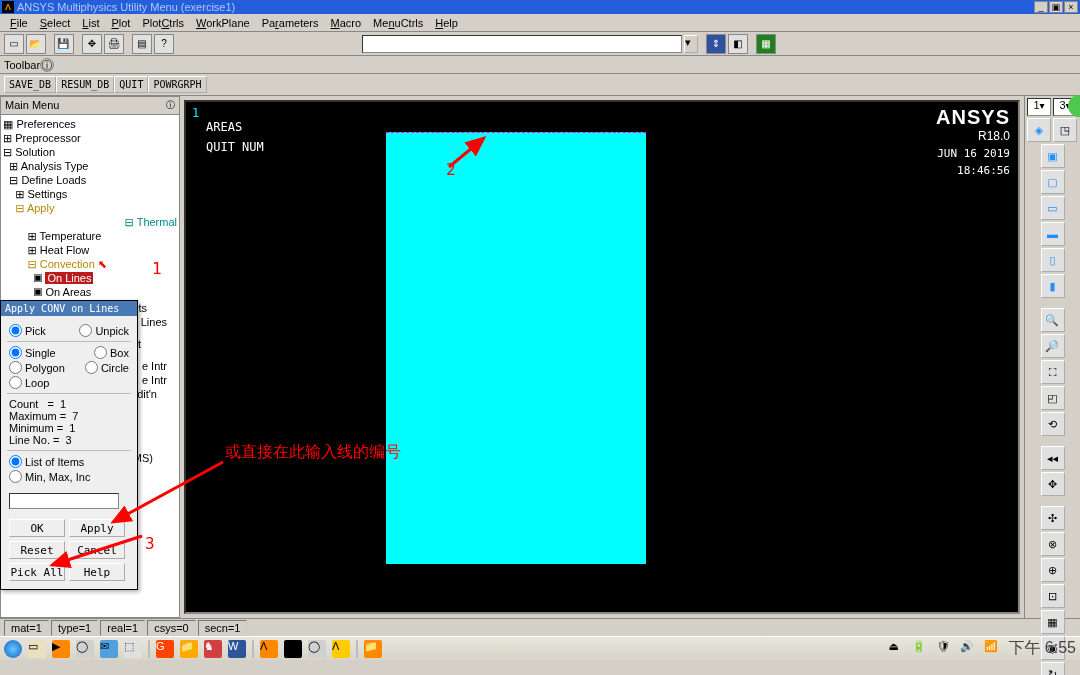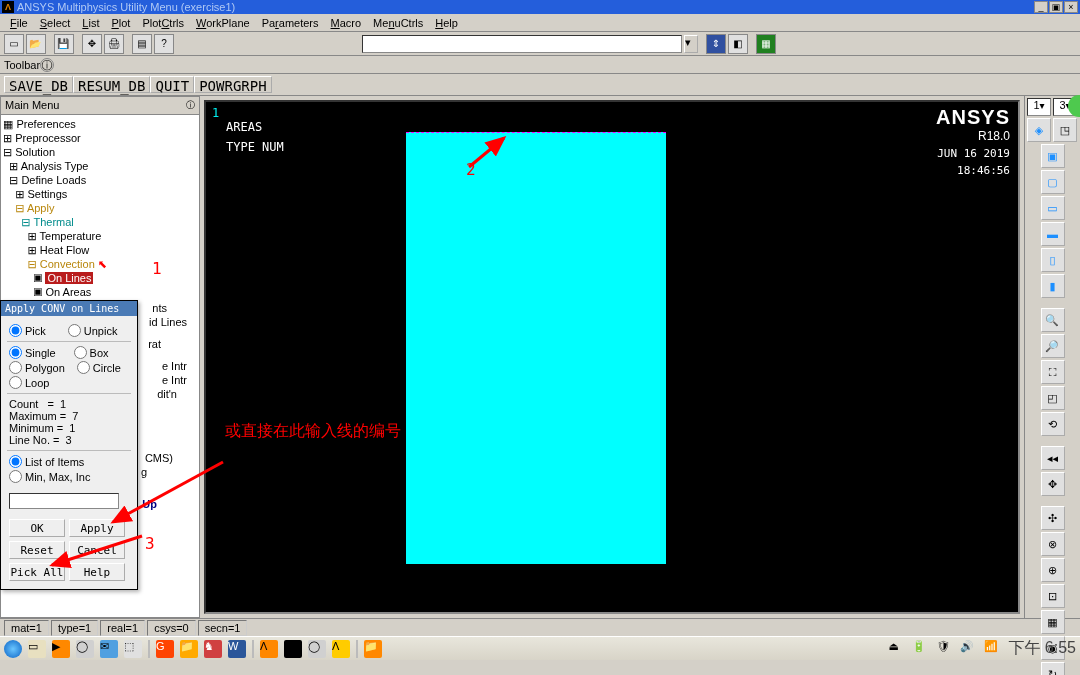--- a/index.html
+++ b/index.html
@@ -17,30 +17,30 @@
 .iconbar { background: #d4d0c8; height: 24px; display: flex; align-items: center; padding: 2px 4px; border-bottom: 1px solid #888; gap: 2px;}
 .iconbtn { width: 20px; height: 20px; border: 1px solid #888; background: #e0e0e0; display:flex; align-items:center; justify-content:center; font-size:10px;}
 .iconsep { width: 4px; }
 .combo { flex: 0 0 320px; height: 18px; background: #fff; border: 1px inset #888; margin-left: 4px;}
 .combo2 { width: 14px; height: 18px; background: #d4d0c8; border: 1px outset #fff; }
 
 .toolbar-row { background: #d4d0c8; height: 18px; border-bottom: 1px solid #888; padding: 2px 4px; display:flex; align-items:center; justify-content:flex-start;}
 .toolbar-row .info { width:14px; height:14px; border:1px solid #888; border-radius:50%; text-align:center; line-height:12px;}
 
 .tbuttons { background: #d4d0c8; height: 22px; padding: 2px 4px; display: flex; gap: 0; border-bottom:1px solid #888;}
-.tbtn { border: 1px outset #fff; background: #d4d0c8; padding: 1px 4px; font-family: monospace; font-size: 14px;}
+.tbtn { border: 1px outset #fff; background: #d4d0c8; padding: 1px 4px; font-family: monospace; font-size: 10px;}
 
 .workarea { display: flex; height: 522px; }
 
-.mainmenu-panel { width: 200px; background: #d4d0c8; border: 1px solid #888; display:flex; flex-direction:column; position:relative;}
+.mainmenu-panel { width: 180px; background: #d4d0c8; border: 1px solid #888; display:flex; flex-direction:column; position:relative;}
 .mainmenu-title { background: #d4d0c8; border-bottom: 1px solid #888; padding: 2px 4px; font-family: monospace; display:flex; justify-content:space-between;}
 .tree { background: #fff; flex: 1; font-family: monospace; font-size: 12px; padding: 2px; overflow:hidden; line-height:14px;}
 .tree div { white-space: pre; }
 .node-apply { color: #b8860b; }
-.node-thermal { color: #008b8b; }
+.node-thermal { color: #008b8b; text-align: right; }
 .node-onlines { background: #b91c1c; color: #fff; padding: 0 2px; display:inline;}
 
 .graphics { flex: 1; background: #d4d0c8; padding: 4px; position:relative;}
 .gfx-inner { width: 100%; height: 100%; background: #000; position: relative; border: 2px inset #888;}
 .gfx-text { position: absolute; color: #fff; font-family: monospace; font-size: 12px;}
 .ansys-brand { position:absolute; right:8px; top:4px; text-align:right; color:#fff; font-family: Arial; }
 .ansys-brand .big { font-size:20px; font-weight:bold; letter-spacing:1px;}
 .ansys-brand .ver { font-size:12px;}
 .ansys-brand .date { font-size:11px; font-family:monospace; margin-top:4px;}
 .cyan-rect { position:absolute; background:#00ffff; }
@@ -59,21 +59,21 @@
 
 .taskbar { height: 24px; background: linear-gradient(#e8e6dc,#d8d4c8); border-top:1px solid #fff; display:flex; align-items:center; padding:0 4px; gap:6px;}
 .taskbar .icn { width:18px; height:18px; border-radius:2px;}
 .taskbar .spacer { flex:1;}
 .taskbar .clock { font-size:16px; color:#444;}
 
 
 .dialog { position: absolute; left: 0; top: 300px; width: 138px; background: #efefef; border: 1px solid #000; box-shadow: 2px 2px 4px rgba(0,0,0,0.3); z-index: 100;}
 .dialog-title { background: #4a7ab5; color: #fff; padding: 2px 4px; font-size: 10px; font-family:monospace;}
 .dialog-body { padding: 6px 8px; font-family: monospace; font-size: 11px;}
-.dialog-body .row { display: flex; align-items: center; margin: 2px 0; gap: 12px;}
+.dialog-body .row { display: flex; align-items: center; margin: 2px 0; gap: 12px; justify-content: space-between;}
 .dialog-body label { display:flex; align-items:center; gap:3px;}
 .dialog-body hr { margin: 4px -2px; border:none; border-top:1px solid #bbb;}
 .dialog-body .stat { white-space:pre;}
 .dialog-body input[type=text] { width: 110px; border:1px inset #888; height:16px; background:#fff;}
 .dlg-btns { display:flex; flex-wrap:wrap; gap:4px; padding:4px 8px 8px;}
 .dlg-btn { width:56px; height:18px; border:1px outset #fff; background:#efefef; font-family:monospace; font-size:11px;}
 
 .annotation-red { position:absolute; color:#ff0000; font-size:16px; font-weight:normal; z-index:200; font-family: "SimSun", monospace;}
 
 .green-badge { position:absolute; right:-10px; top:95px; width:22px; height:22px; background:#4ec94e; border-radius:50%; z-index:50;}
@@ -171,21 +171,21 @@
       <div style="text-align:right;padding-right:50px"><span>g</span></div>
       <div style="height:18px"></div>
       <div style="text-align:right;padding-right:40px;font-weight:bold;color:#000080"><span>Up</span></div>
     </div>
   </div>
 
   <div class="graphics">
     <div class="gfx-inner">
       <span class="gfx-text" style="left:6px; top:4px; color:#00f0f0">1</span>
       <span class="gfx-text" style="left:20px; top:18px">AREAS</span>
-      <span class="gfx-text" style="left:20px; top:38px">TYPE NUM</span>
+      <span class="gfx-text" style="left:20px; top:38px">QUIT NUM</span>
       <div class="ansys-brand">
         <div class="big">ANSYS</div>
         <div class="ver">R18.0</div>
         <div class="date">JUN 16 2019</div>
         <div class="date">18:46:56</div>
       </div>
       <div class="cyan-rect" style="left:200px; top:30px; width:260px; height:432px; border-top:1px dashed #ff00ff;"></div>
 
       <svg class="arrow-red" style="left:258px; top:30px; width:50px; height:40px;">
         <defs>
@@ -301,21 +301,21 @@
     <button class="dlg-btn">OK</button>
     <button class="dlg-btn">Apply</button>
     <button class="dlg-btn">Reset</button>
     <button class="dlg-btn">Cancel</button>
     <button class="dlg-btn">Pick All</button>
     <button class="dlg-btn">Help</button>
   </div>
 </div>
 
 <span class="annotation-red" style="left:152px; top:259px">1</span>
-<span class="annotation-red" style="left:225px; top:421px">或直接在此输入线的编号</span>
+<span class="annotation-red" style="left:225px; top:442px">或直接在此输入线的编号</span>
 <span class="annotation-red" style="left:145px; top:534px">3</span>
 
 <svg style="position:absolute; left:95px; top:460px; width:130px; height:80px; z-index:201">
   <defs>
       <marker id="ah3" markerWidth="8" markerHeight="8" refX="6" refY="3" orient="auto">
         <polygon points="0 0, 7 3, 0 6" fill="#ff0000"></polygon>
       </marker>
     </defs>
   <line x1="128" y1="2" x2="18" y2="62" stroke="#ff0000" stroke-width="3" marker-end="url(#ah3)"></line>
 </svg>

